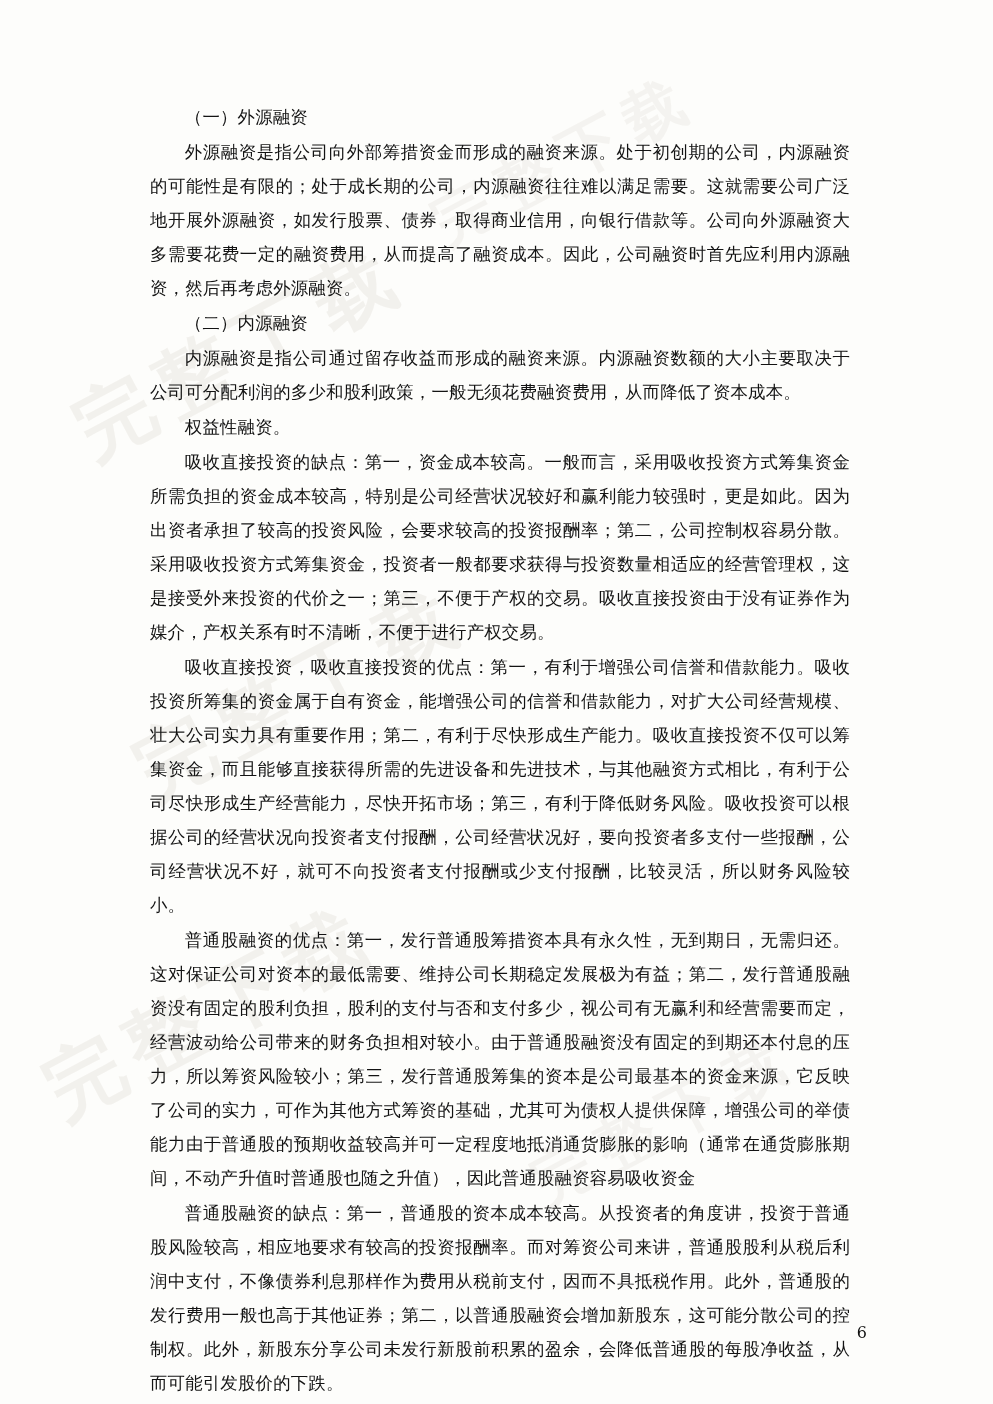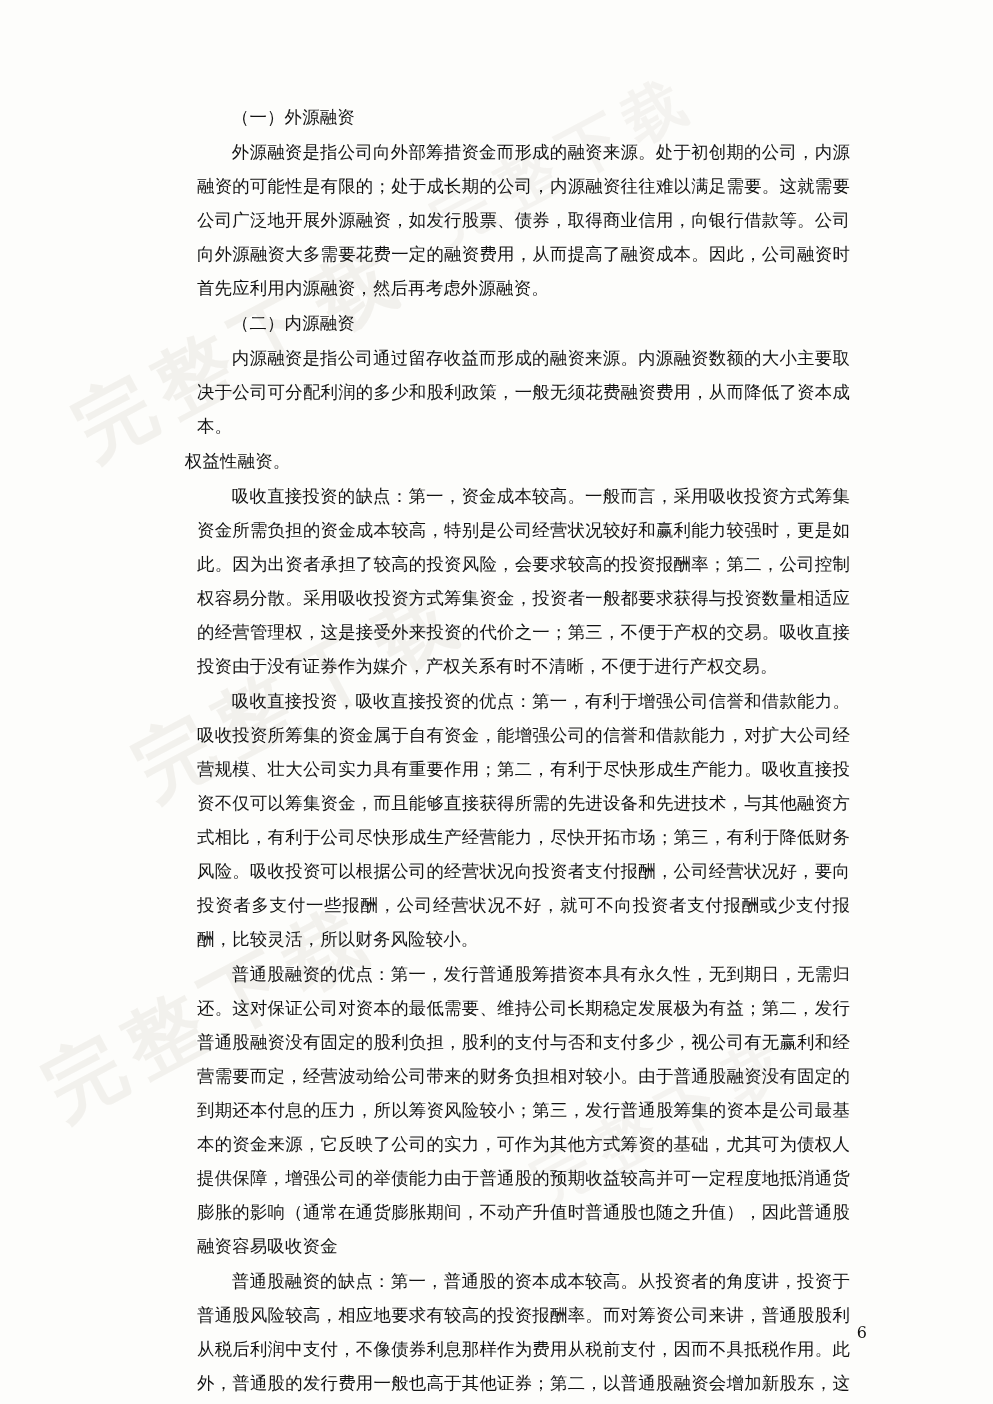--- a/index.html
+++ b/index.html
@@ -53,21 +53,20 @@
     margin: 0 0 1px 0;
     font-size: 17.4px;
     line-height: 34px;
     color: #131313;
     text-align: justify;
     text-justify: inter-ideograph;
     letter-spacing: 0.2px;
   }
   p.indent {
     text-indent: 2em;
-    margin-left: 47px;
   }
   p.heading {
     text-indent: 2em;
     font-weight: normal;
   }
   .page-number {
     position: absolute;
     right: 126px;
     bottom: 62px;
     font-size: 16px;

